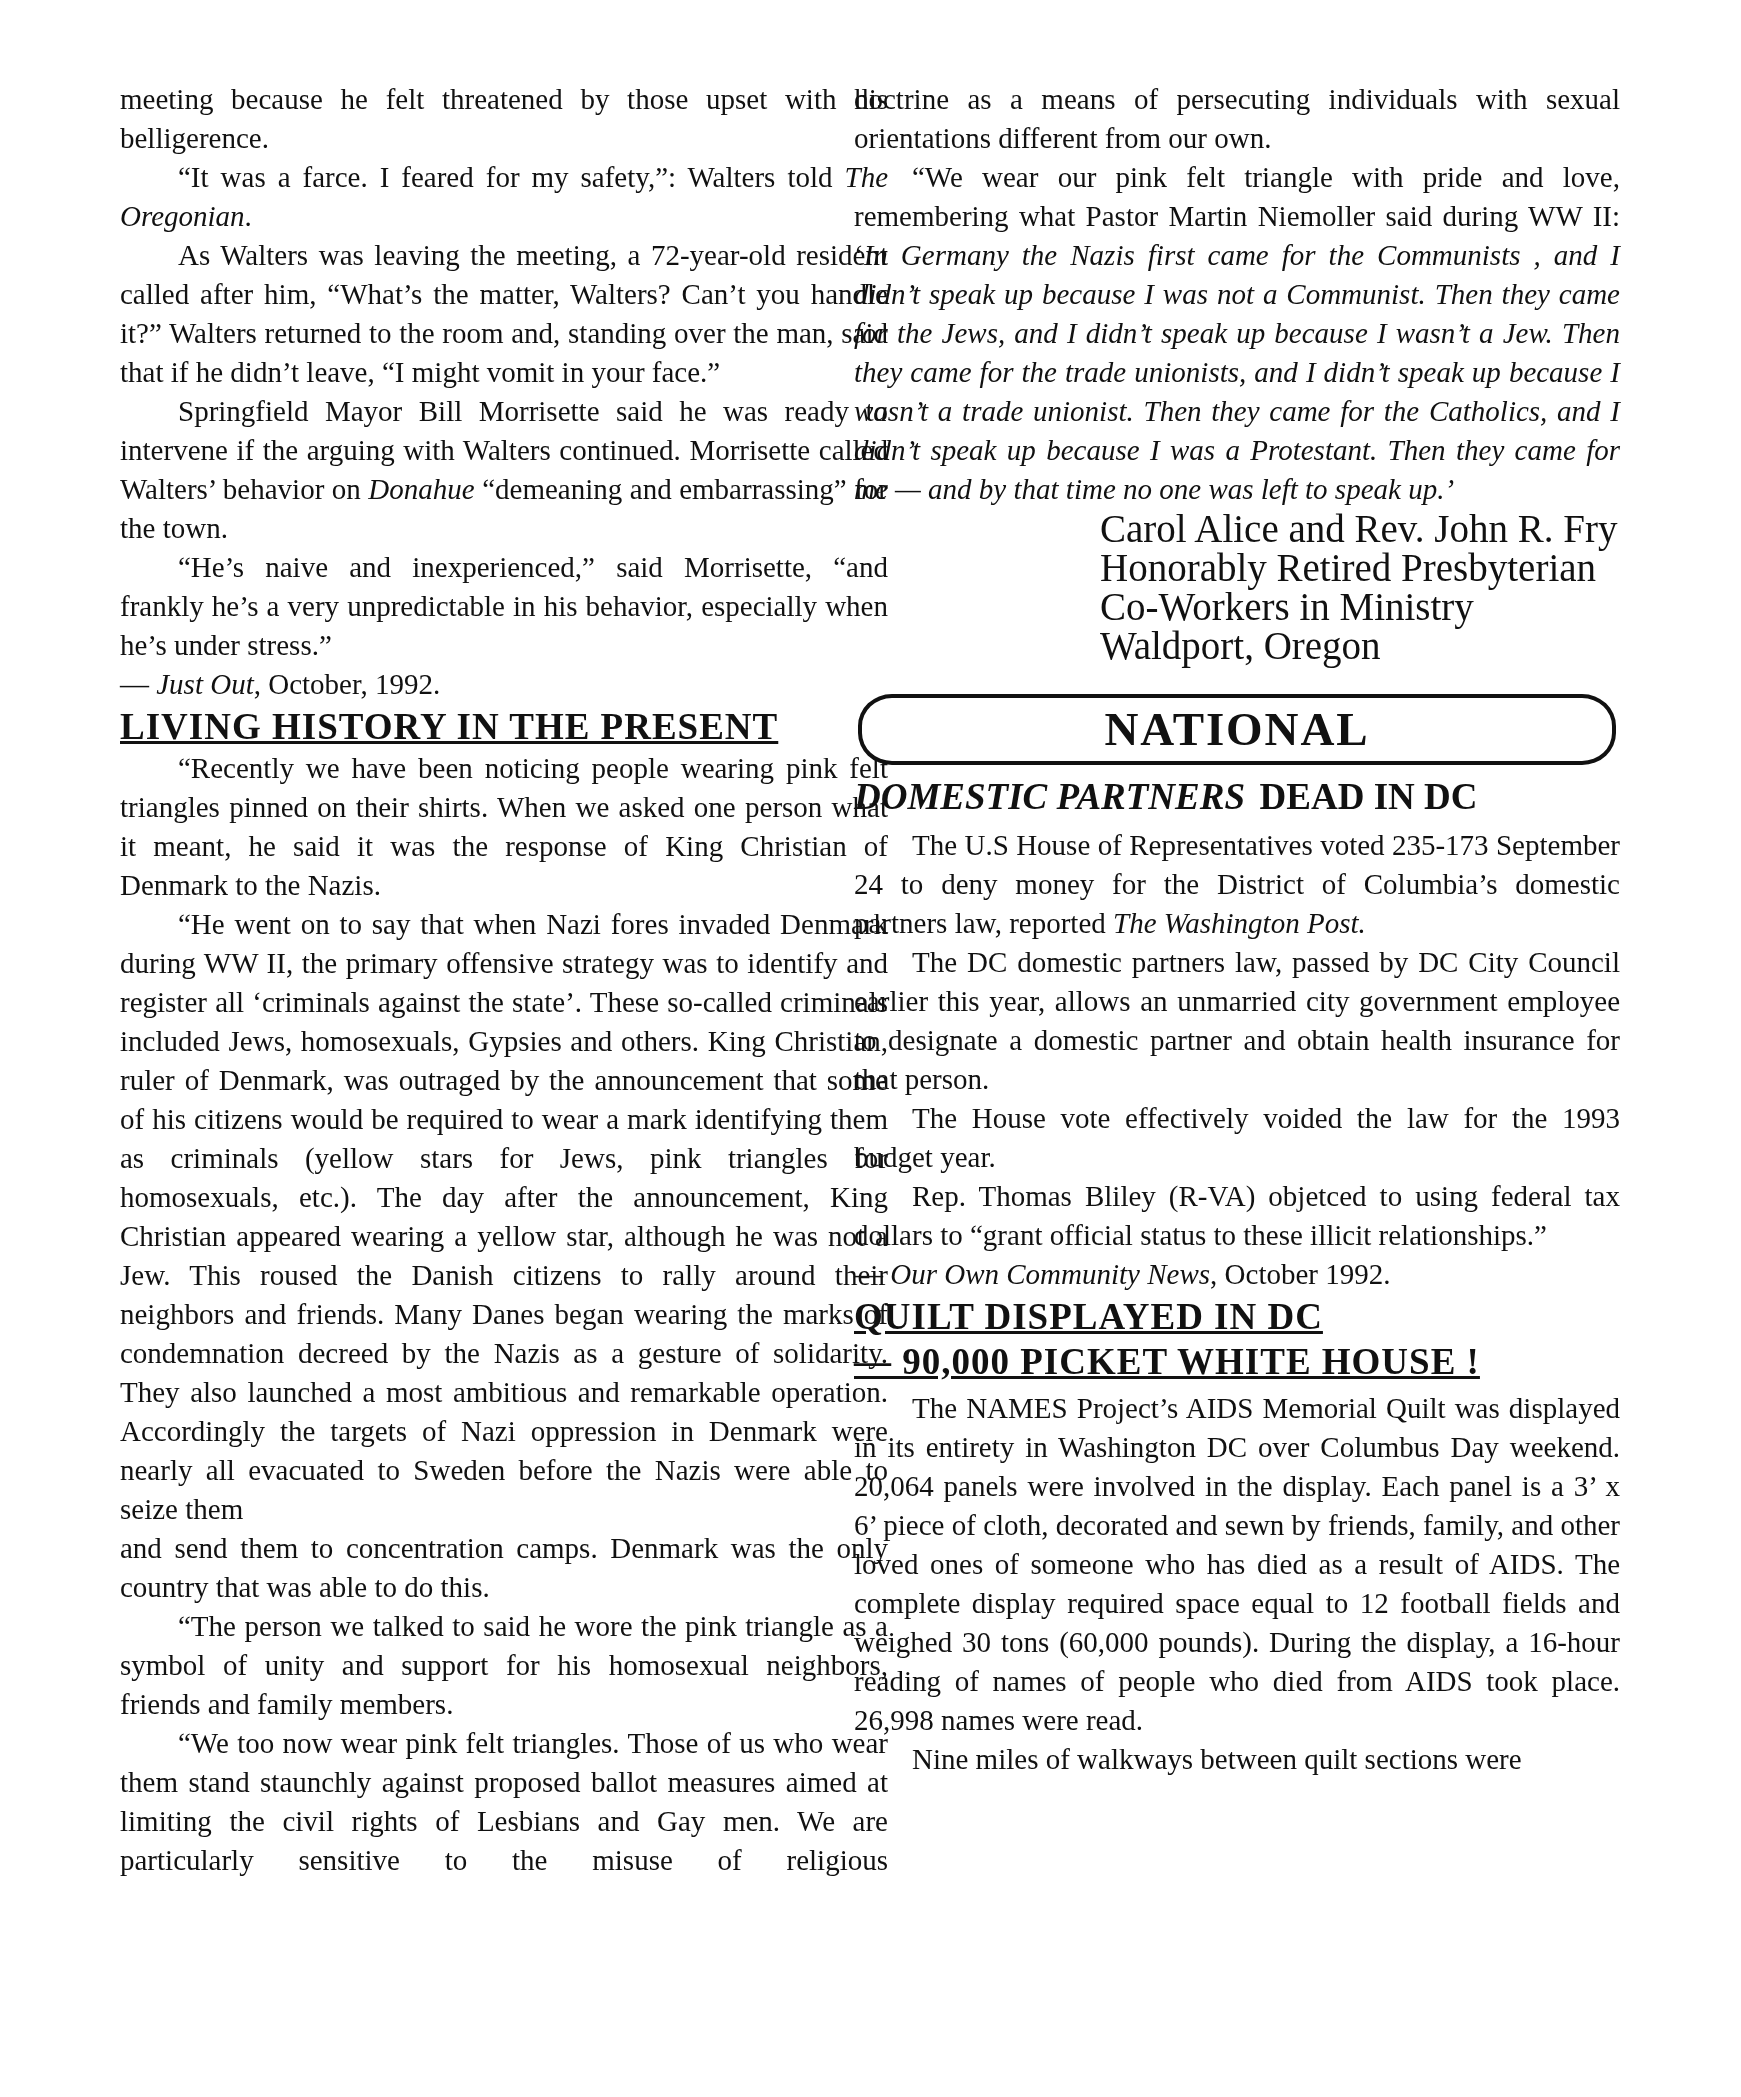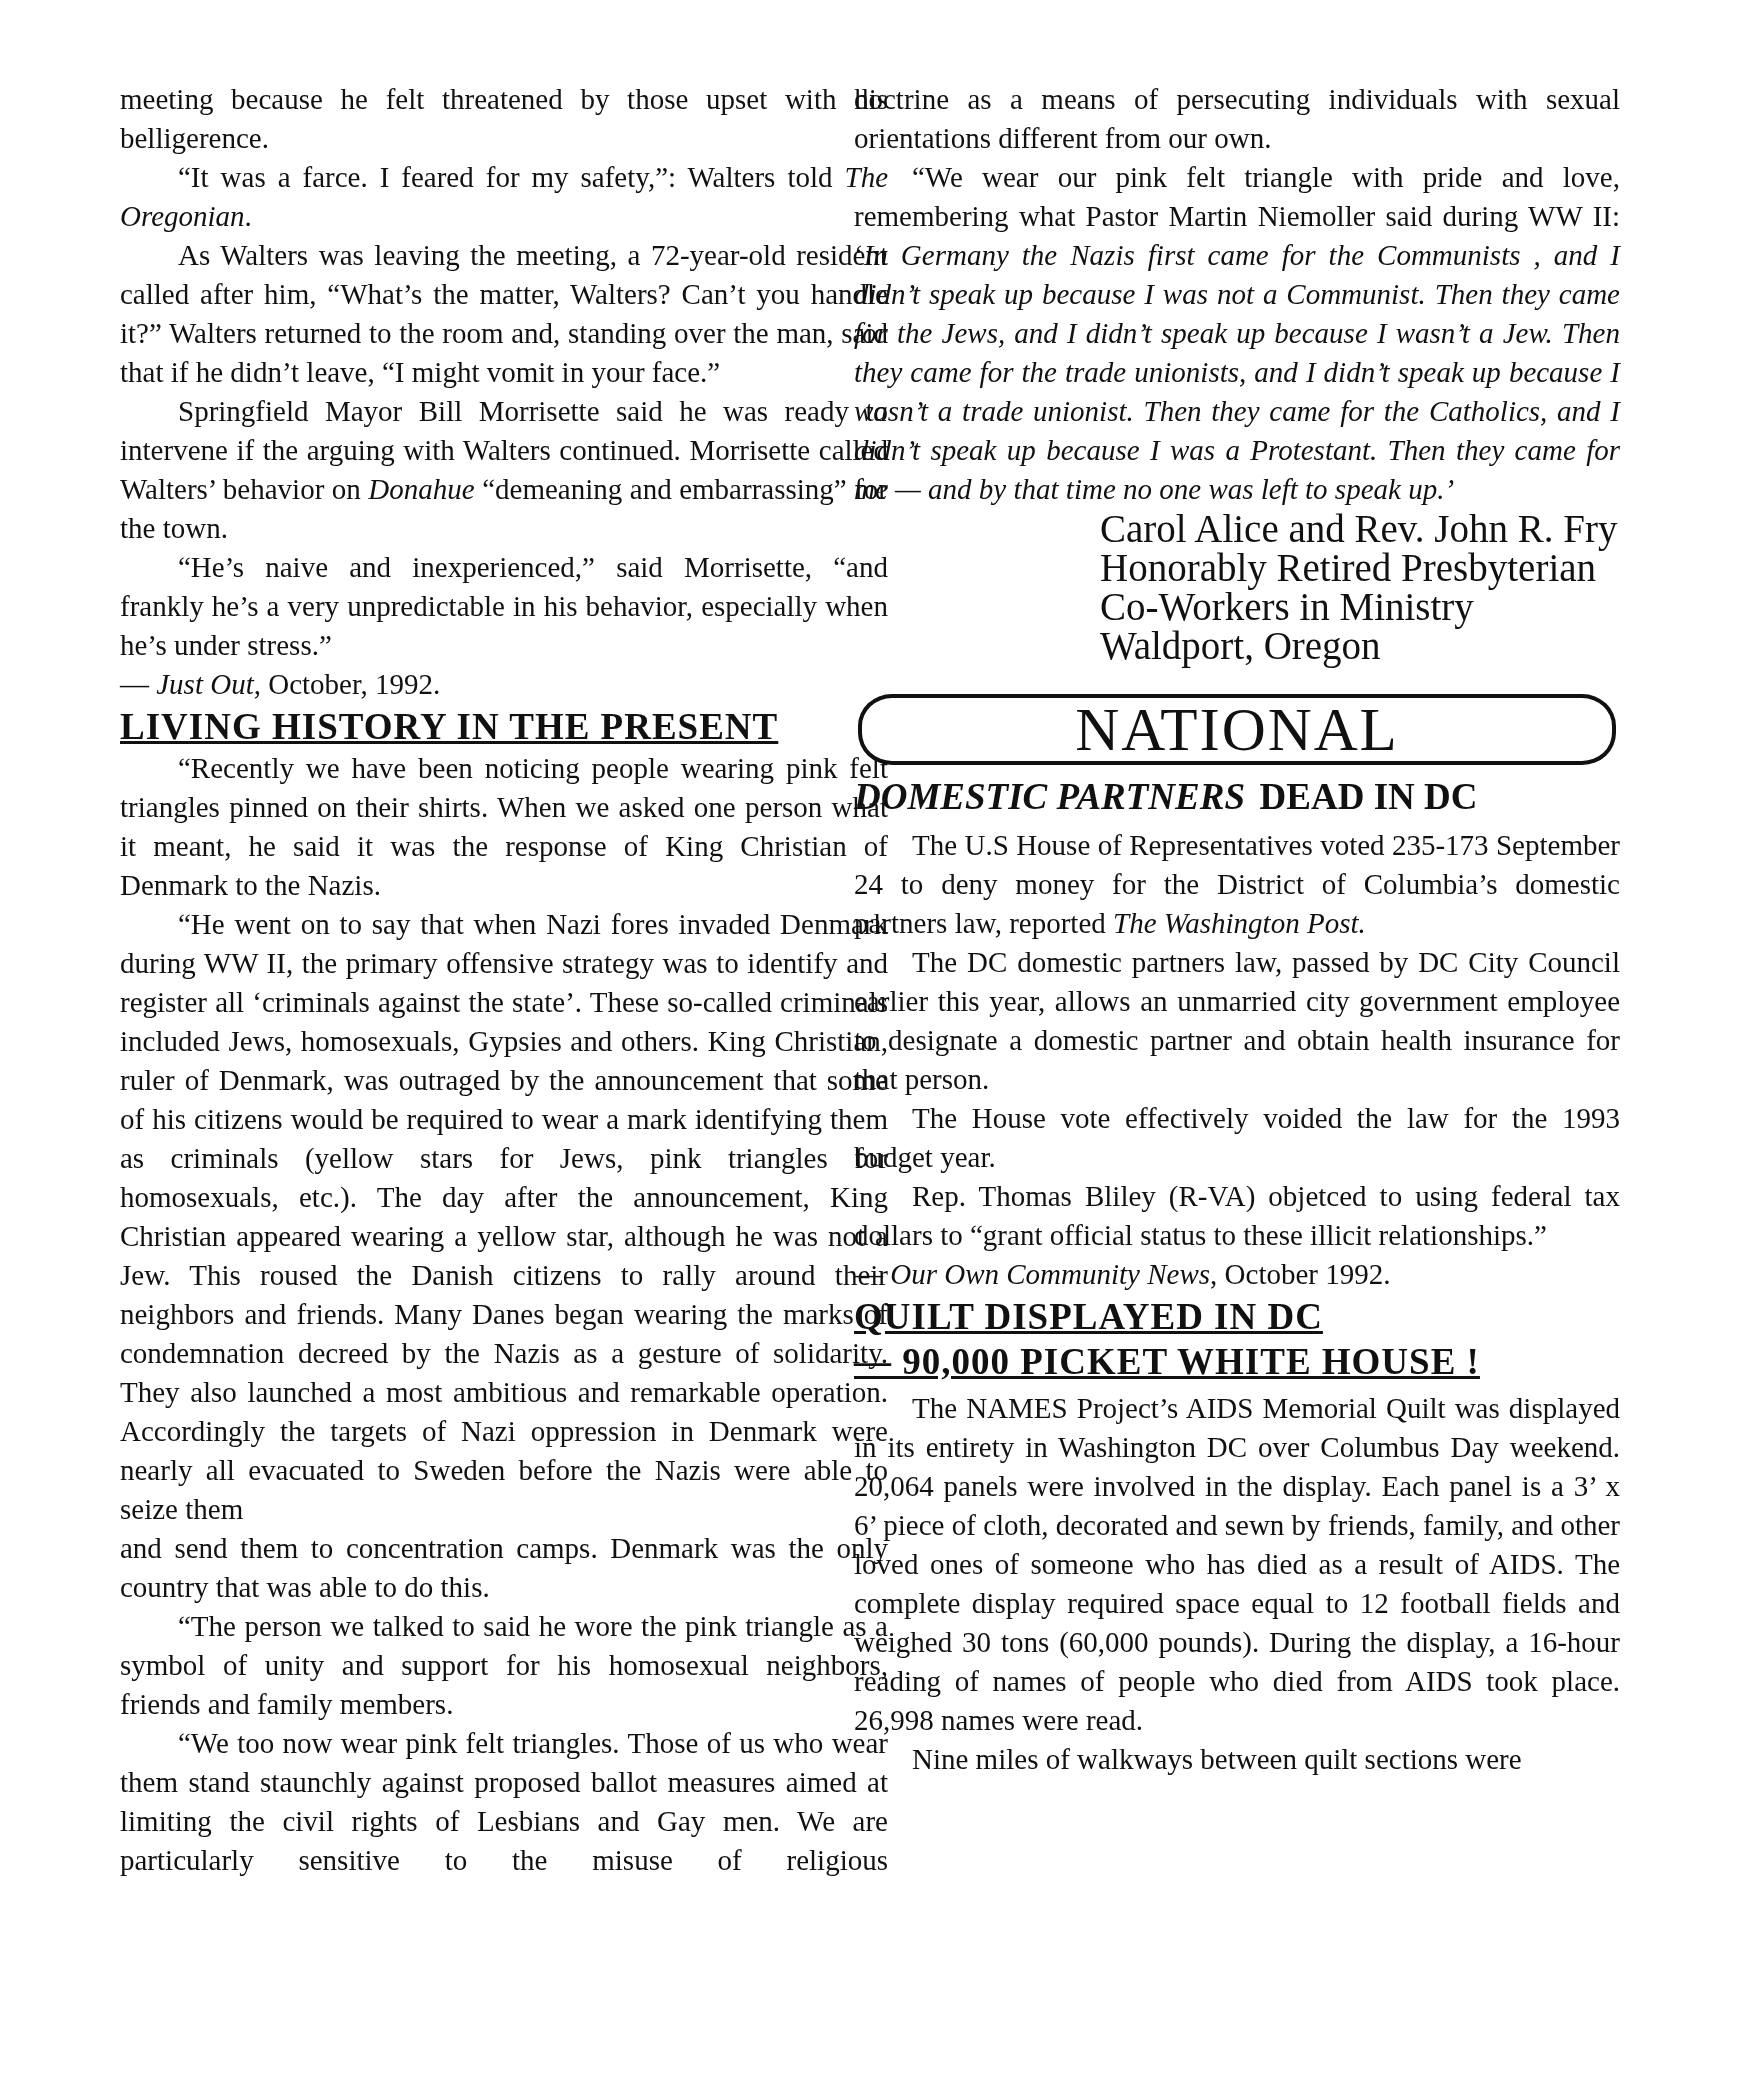--- a/index.html
+++ b/index.html
@@ -19,21 +19,21 @@
   h2.head {
     margin: 0; font-size: 37px; line-height: 45px; font-weight: bold;
     letter-spacing: 1px; white-space: nowrap; text-decoration: underline;
   }
   .sig { padding-left: 246px; font-size: 39px; line-height: 39px; margin: 0; }
   .national-box {
     margin: 29px 3.9px 6.8px 3.9px; height: 63px; border: 4.4px solid #111;
     border-radius: 34px / 32px; display: flex; align-items: center; justify-content: center;
   }
   .national-box span {
-    font-size: 61px; font-weight: normal; letter-spacing: 1.9px; line-height: 1;
+    font-size: 47px; font-weight: bold; letter-spacing: 1.9px; line-height: 1;
     font-family: "Liberation Serif", "DejaVu Serif", serif;
   }
   .sub-head { margin: 0 0 4.9px 0; font-size: 37px; line-height: 49px; font-weight: bold; white-space: nowrap; }
   .sub-head .it { font-style: italic; font-weight: bold; margin-right: 14.6px; }
   em, .i { font-style: italic; }
 </style>
 </head>
 <body>
 
 <div class="col col-left">

